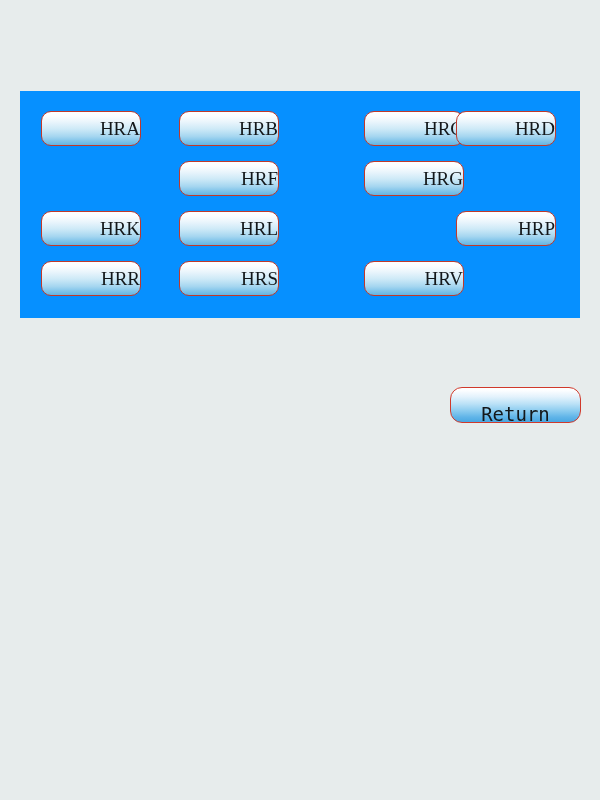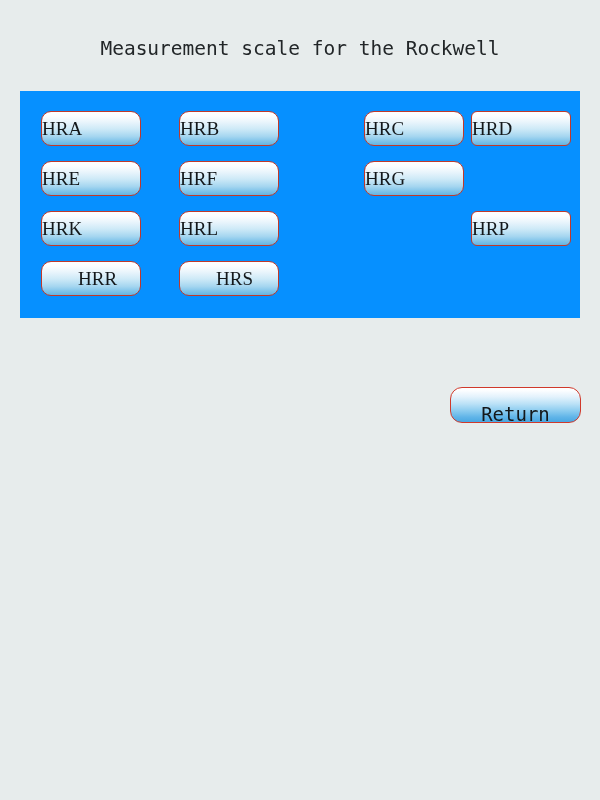--- a/index.html
+++ b/index.html
@@ -68,33 +68,33 @@
         #ffffff 0%,
         #fdfeff 12%,
         #eaf5fc 30%,
         #cde9f7 52%,
         #a5d6f0 74%,
         #76bfe8 92%,
         #62b5e4 100%);
     font-family: "Liberation Serif", "DejaVu Serif", serif;
     font-size: 19px;
     line-height: 33px;
-    text-align: left;
+    text-align: right;
     color: #14181b;
     cursor: pointer;
     padding: 0;
     white-space: nowrap;
     box-shadow: 0 0 0 0 rgba(0,0,0,0);
   }
 
   
   .col-0 { left: 21px; }
   .col-1 { left: 159px; }
   .col-2 { left: 297px; margin-left: 47px; }
-  .col-3 { left: 451px; border-radius: 6px; }
+  .col-3 { left: 436px; }
 
   
   .row-0 { top: 20px; }
   .row-1 { top: 70px; }
   .row-2 { top: 120px; }
   .row-3 { top: 170px; padding-left: 36px; }
 
   
   .return-btn {
     position: absolute;
@@ -121,39 +121,38 @@
     cursor: pointer;
     padding: 9px;
     white-space: nowrap;
   }
 </style>
 </head>
 <body>
 
 <div id="app">
 
-  <div class="page-title">Measurement scale for the Rockwell</div>
 
   <div class="scale-panel">
     <div class="scale-grid">
 
       <button class="scale-btn row-0 col-0">HRA</button>
       <button class="scale-btn row-0 col-1">HRB</button>
       <button class="scale-btn row-0 col-2">HRC</button>
       <button class="scale-btn row-0 col-3">HRD</button>
 
-      <button class="scale-btn row-1 col-0">HRE</button>
       <button class="scale-btn row-1 col-1">HRF</button>
       <button class="scale-btn row-1 col-2">HRG</button>
 
       <button class="scale-btn row-2 col-0">HRK</button>
       <button class="scale-btn row-2 col-1">HRL</button>
       <button class="scale-btn row-2 col-3">HRP</button>
 
       <button class="scale-btn row-3 col-0">HRR</button>
       <button class="scale-btn row-3 col-1">HRS</button>
+      <button class="scale-btn row-3 col-2">HRV</button>
 
     </div>
   </div>
 
   <button class="return-btn">Return</button>
 
 </div>
 
 </body></html>

